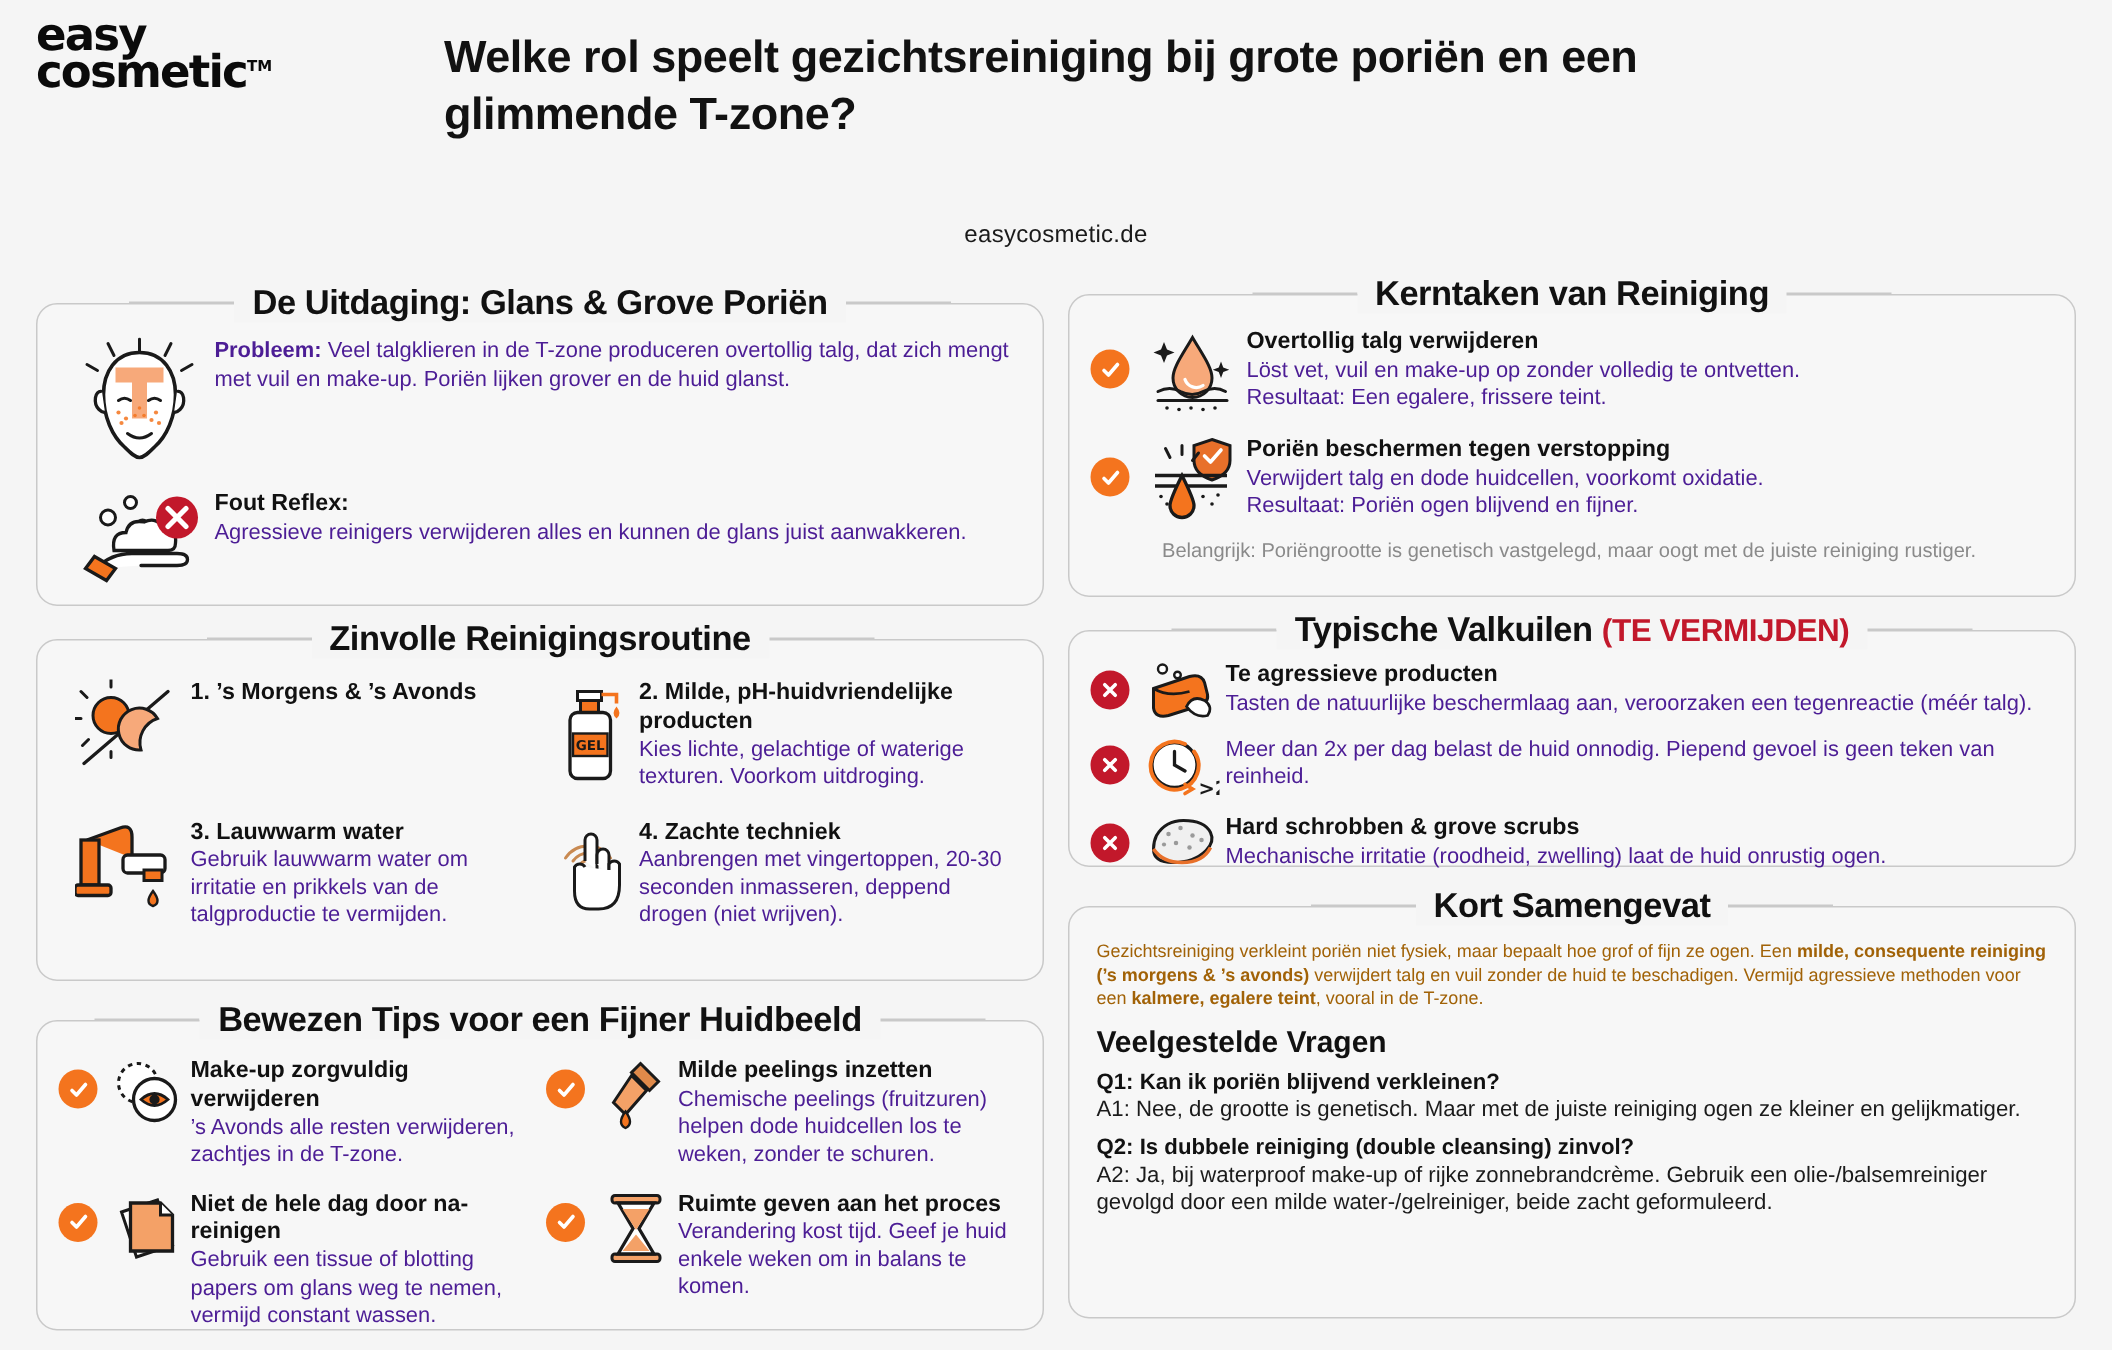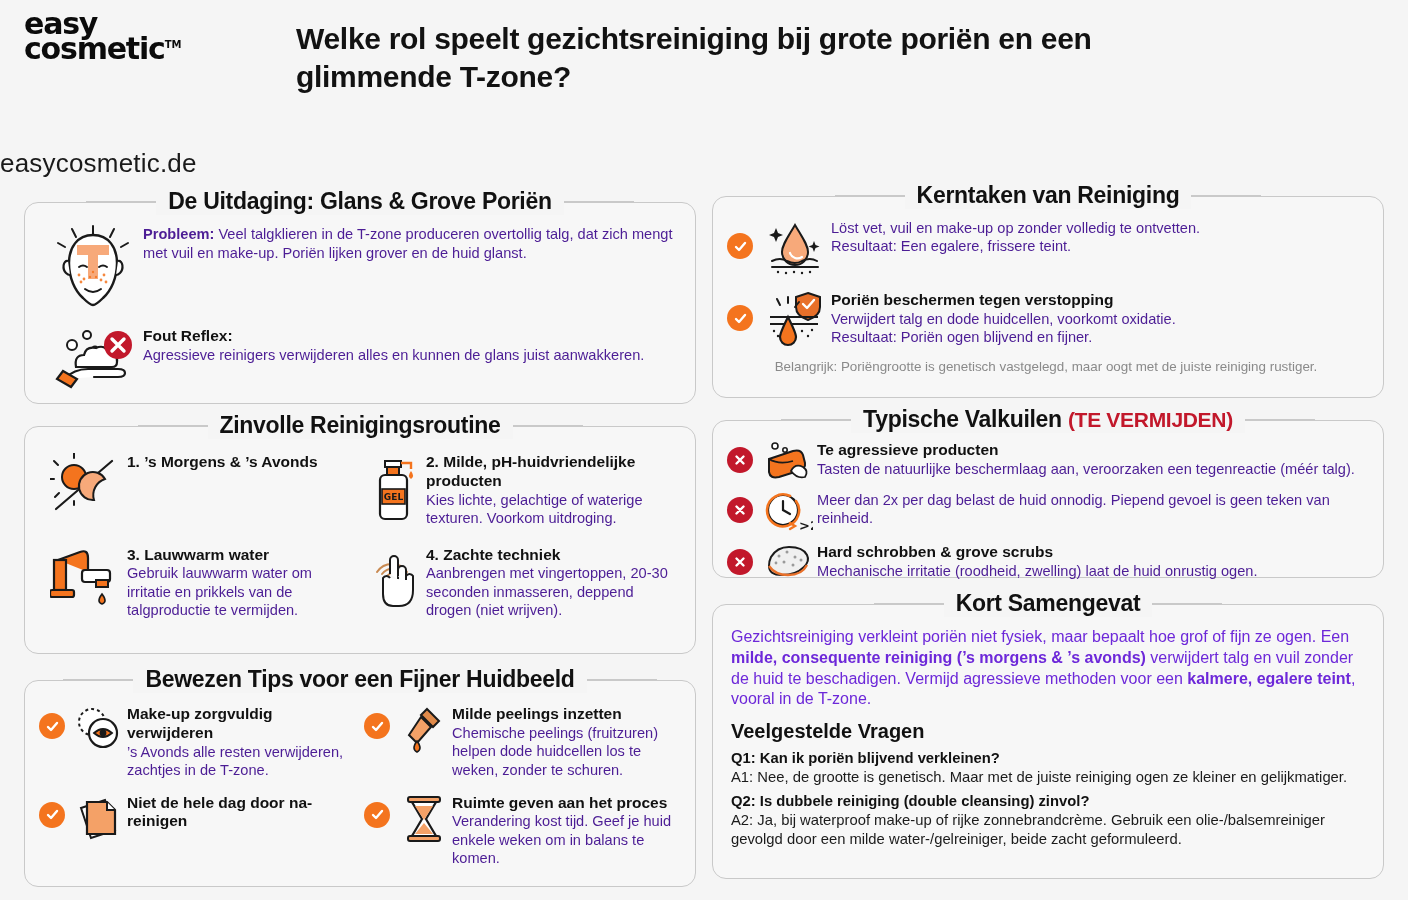--- a/index.html
+++ b/index.html
@@ -30,22 +30,22 @@
   .logo .l1{display:block;font-size:30px;}
   .logo .l2{display:block;font-size:30px;position:relative;}
   .logo .tm{font-size:10px;vertical-align:super;letter-spacing:0;font-weight:bold;}
   .title{
     position:absolute;left:296px;top:20px;width:900px;
     font-size:30px;font-weight:bold;line-height:1.28;
     letter-spacing:-0.3px;
     color:#121212;
   }
   .subtitle{
-    position:absolute;left:0;top:148px;width:1408px;
-    font-size:26px;color:#1a1a1a;letter-spacing:0.2px;
+    position:absolute;left:0;top:148px;width:1408px;text-align:center;
+    font-size:16px;color:#1a1a1a;letter-spacing:0.2px;
   }
   
   .cols{position:absolute;left:0;top:196px;width:1408px;}
   .col-left{position:absolute;left:24px;top:6px;width:672px;}
   .col-right{position:absolute;left:712px;top:0;width:672px;}
 
   
   .card{
     position:relative;
     border:1.4px solid #c9c9c9;
@@ -84,21 +84,21 @@
   .h{font-size:15.5px;font-weight:bold;line-height:1.22;color:#111;}
   .p{font-size:14.6px;line-height:1.26;color:#4c1d95;}
   .note{font-size:13.4px;color:#8a8a8a;text-align:center;margin-top:10px;}
 
   
   .grid2{display:flex;flex-wrap:wrap;}
   .cell{width:50%;display:flex;align-items:flex-start;box-sizing:border-box;margin-bottom:18px;}
   .cell:nth-child(n+3){margin-bottom:0;}
 
   
-  .sumtext{font-size:16px;line-height:1.3;color:#6d28d9;}
+  .sumtext{font-size:12px;line-height:1.3;color:#a16207;}
   .sumtext b{font-weight:bold;}
   .faq-h{font-size:20px;font-weight:bold;margin-top:10px;margin-bottom:4px;color:#111;}
   .q{font-size:14.8px;font-weight:bold;color:#111;line-height:1.25;margin-top:6px;}
   .a{font-size:14.8px;color:#1b1b1b;line-height:1.27;}
 </style>
 </head>
 <body>
 
 <div class="page">
 
@@ -319,20 +319,21 @@
             </div>
             <div class="icon" style="width:56px;">
               <svg width="48" height="50" viewBox="0 0 48 50">
                 <path d="M6 14 L30 6 L40 36 L16 44 Z" fill="#fff" stroke="#1a1a1a" stroke-width="2"></path>
                 <path d="M12 8 L32 8 L40 16 L40 40 L12 40 Z" fill="#f4a167" stroke="#1a1a1a" stroke-width="2.2"></path>
                 <path d="M32 8 L32 16 L40 16" fill="#fff" stroke="#1a1a1a" stroke-width="2"></path>
               </svg>
             </div>
             <div class="txt">
               <div class="h">Niet de hele dag door na-reinigen</div>
+              <div class="p">Gebruik een tissue of blotting papers om glans weg te nemen, vermijd constant wassen.</div>
             </div>
           </div>
 
           <div class="cell" style="padding-left:6px;">
             <div class="bullet ok">
               <svg width="15" height="15" viewBox="0 0 15 15">
                   <path d="M3 8 L6 11 L12 4" stroke="#fff" stroke-width="2.4" fill="none" stroke-linecap="round" stroke-linejoin="round"></path>
                 </svg>
             </div>
             <div class="icon" style="width:56px;">
@@ -382,20 +383,21 @@
                 <g fill="#1a1a1a">
                     <circle cx="14" cy="53" r="1.2"></circle>
                     <circle cx="22" cy="54" r="1.2"></circle>
                     <circle cx="30" cy="53" r="1.2"></circle>
                     <circle cx="38" cy="54" r="1.2"></circle>
                     <circle cx="46" cy="53" r="1.2"></circle>
                   </g>
               </svg>
             </div>
             <div class="txt">
+              <div class="h">Overtollig talg verwijderen</div>
               <div class="p">Löst vet, vuil en make-up op zonder volledig te ontvetten.</div>
               <div class="p">Resultaat: Een egalere, frissere teint.</div>
             </div>
           </div>
 
           <div class="row" style="margin-bottom:4px;">
             <div class="bullet ok" style="margin-top:14px;">
               <svg width="15" height="15" viewBox="0 0 15 15">
                   <path d="M3 8 L6 11 L12 4" stroke="#fff" stroke-width="2.4" fill="none" stroke-linecap="round" stroke-linejoin="round"></path>
                 </svg>

